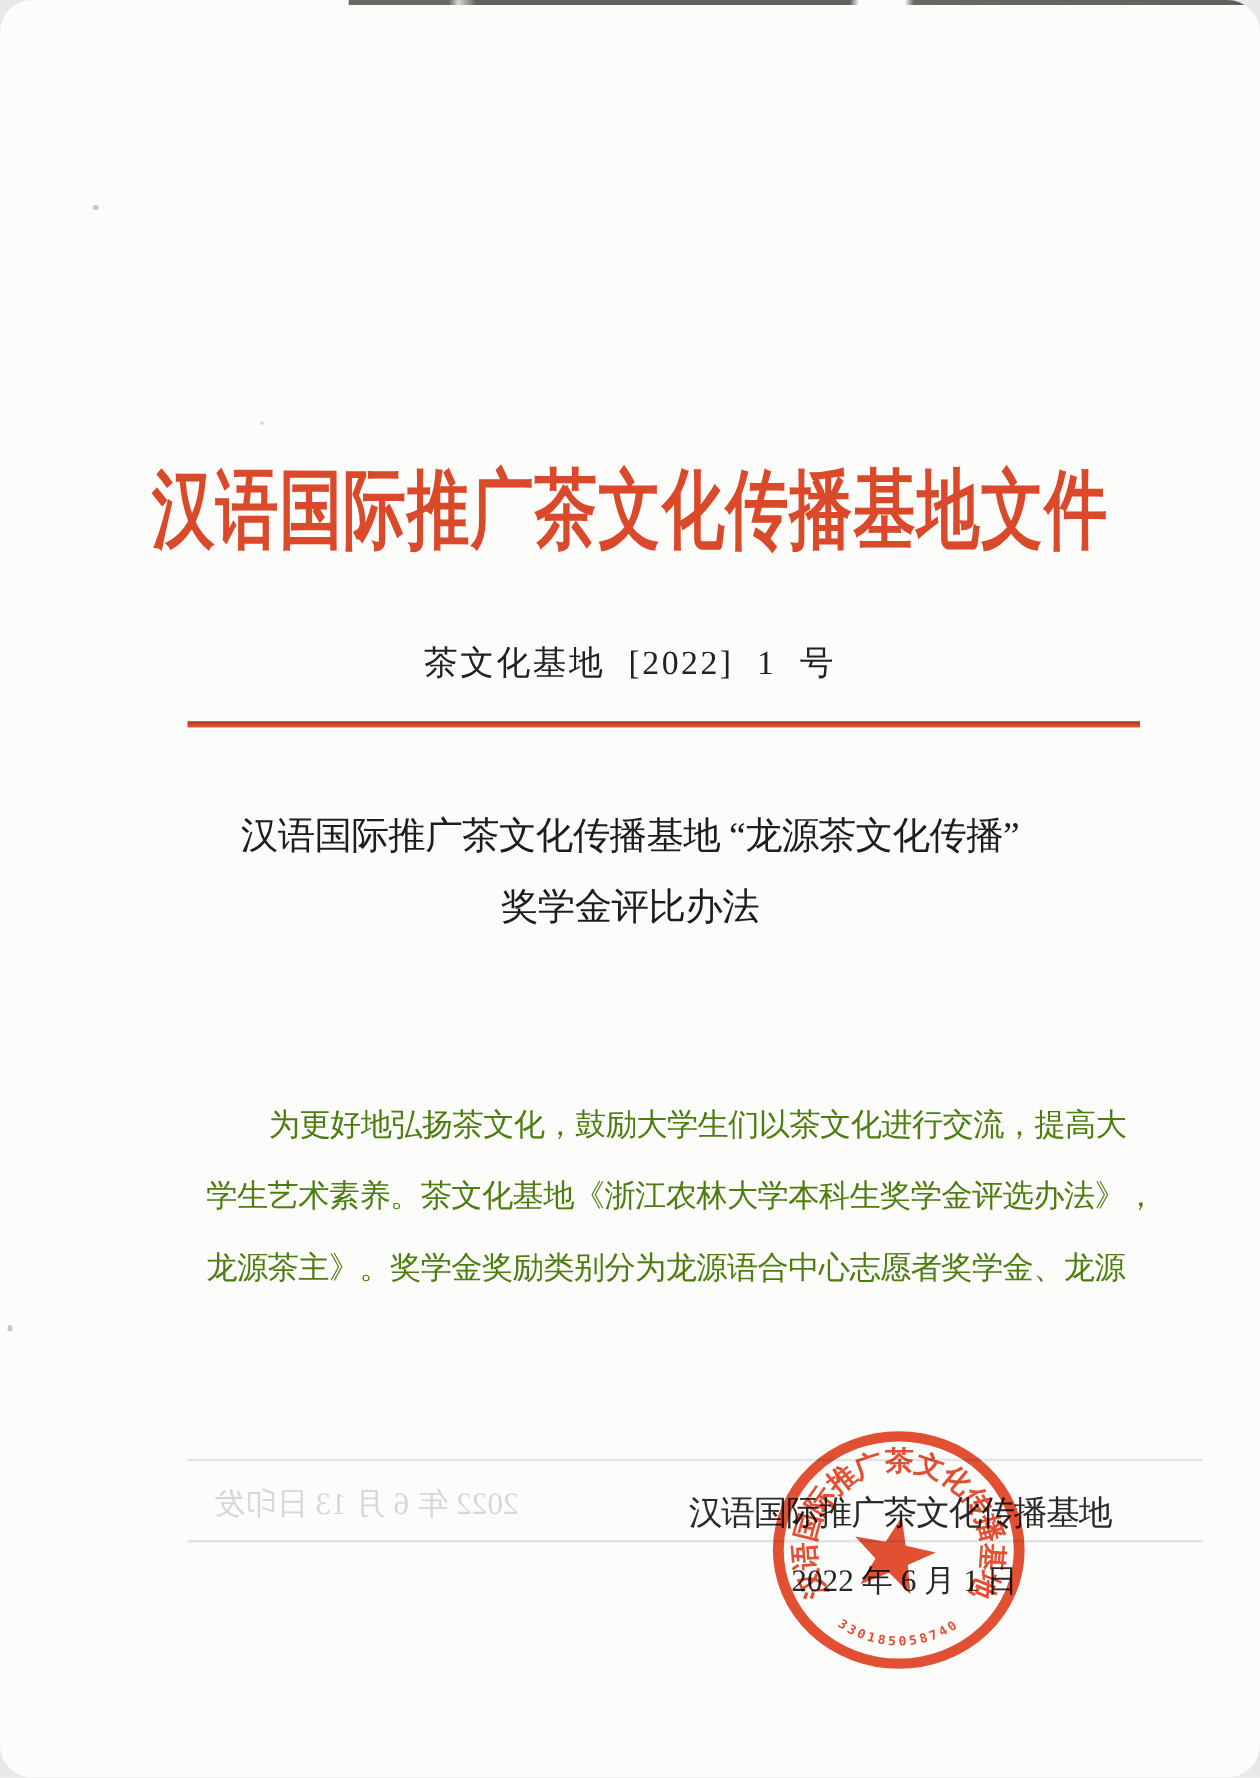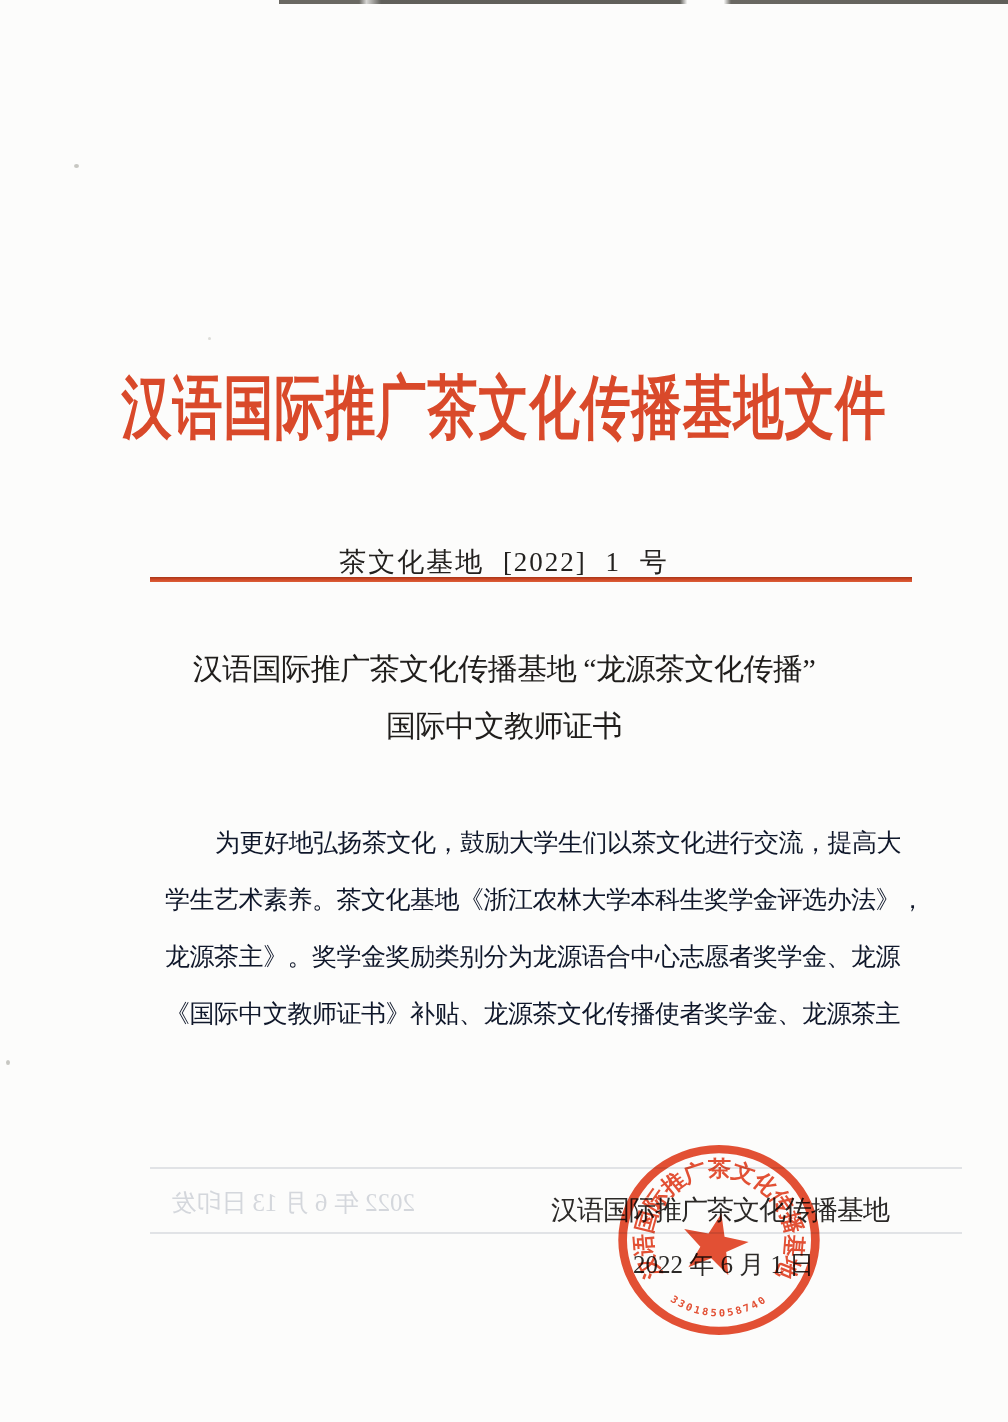--- a/index.html
+++ b/index.html
@@ -1,54 +1,55 @@
 <!DOCTYPE html>
 <html><head>
 <meta charset="utf-8">
 <style>
   html,body{margin:0;padding:0;background:#e8e8e8;}
   .page{
     position:relative;width:1008px;height:1422px;margin:0 auto;
     background:#fcfcfb;overflow:hidden;
     font-family:"Liberation Serif","DejaVu Serif",serif;
+    border-radius:26px;
   }
   
   .top-edge{
     position:absolute;top:0;left:279px;width:729px;height:4px;opacity:.85;
     background:linear-gradient(90deg,
       #504e47 0%,#504e47 11%,rgba(80,78,71,.25) 12%,#45443e 14%,
       #45443e 55%,transparent 56%,transparent 61%,
       #504e47 62%,#45443e 100%);
   }
   .speck{position:absolute;background:#c7c7c2;border-radius:50%;}
   .speck.s1{left:74px;top:164px;width:5px;height:4px;}
   .speck.s2{left:6px;top:1060px;width:4px;height:5px;}
   .speck.s3{left:208px;top:337px;width:3px;height:3px;opacity:.6;}
 
   .header-title{
     position:absolute;top:362px;left:0;width:100%;text-align:center;
     color:#d9492a;font-size:50px;font-weight:bold;letter-spacing:1px;
     transform:scaleY(1.38);transform-origin:top center;white-space:nowrap;
   }
   .doc-number{
-    position:absolute;top:544px;left:0;width:100%;text-align:center;
+    position:absolute;top:512px;left:0;width:100%;text-align:center;
     font-size:27px;color:#23211f;letter-spacing:2px;word-spacing:10px;
   }
   .red-rule{
     position:absolute;top:577px;left:150px;width:762px;height:5px;
     background:linear-gradient(180deg,#a83517 0%,#d14a28 55%,#dd6038 100%);
   }
   .doc-title{
     position:absolute;top:640px;left:0;width:100%;text-align:center;
     font-weight:normal;color:#1f1d1b;font-size:30px;letter-spacing:-0.5px;
   }
   .doc-title .tline{height:57px;line-height:57px;white-space:nowrap;}
   .body-text{
-    position:absolute;top:814px;left:165px;width:720px;
-    font-size:25px;color:#0f172a;letter-spacing:-0.5px;
+    position:absolute;top:872px;left:165px;width:720px;
+    font-size:25px;color:#4d7c0f;letter-spacing:-0.5px;
   }
   .body-text .bline{height:57px;line-height:57px;white-space:nowrap;}
   .body-text .indent{text-indent:2em;}
 
   .signature{
     position:absolute;top:1192px;left:551px;width:320px;text-align:center;
     font-size:27px;letter-spacing:-1px;color:#2b2927;white-space:nowrap;z-index:2;
   }
   .sign-date{
     position:absolute;top:1248px;left:633px;width:180px;text-align:center;
@@ -82,28 +83,27 @@
   <div class="speck s3"></div>
 
   <div class="header-title">汉语国际推广茶文化传播基地文件</div>
 
   <div class="doc-number">茶文化基地 [2022] 1 号</div>
 
   <div class="red-rule"></div>
 
   <div class="doc-title">
     <div class="tline">汉语国际推广茶文化传播基地 “龙源茶文化传播”</div>
-    <div class="tline">国际中文教师证书</div>
+    <div class="tline">奖学金评比办法</div>
   </div>
 
   <div class="body-text">
     <div class="bline indent">为更好地弘扬茶文化，鼓励大学生们以茶文化进行交流，提高大</div>
     <div class="bline">学生艺术素养。茶文化基地《浙江农林大学本科生奖学金评选办法》，</div>
     <div class="bline">龙源茶主》。奖学金奖励类别分为龙源语合中心志愿者奖学金、龙源</div>
-    <div class="bline">《国际中文教师证书》补贴、龙源茶文化传播使者奖学金、龙源茶主</div>
   </div>
 
   <div class="bleed-line l1"></div>
   <div class="bleed-line l2"></div>
   <div class="bleed-text">2022 年 6 月 13 日印发</div>
 
   <div class="signature">汉语国际推广茶文化传播基地</div>
   <div class="sign-date">2022 年 6 月 1 日</div>
 
   <div class="stamp">

